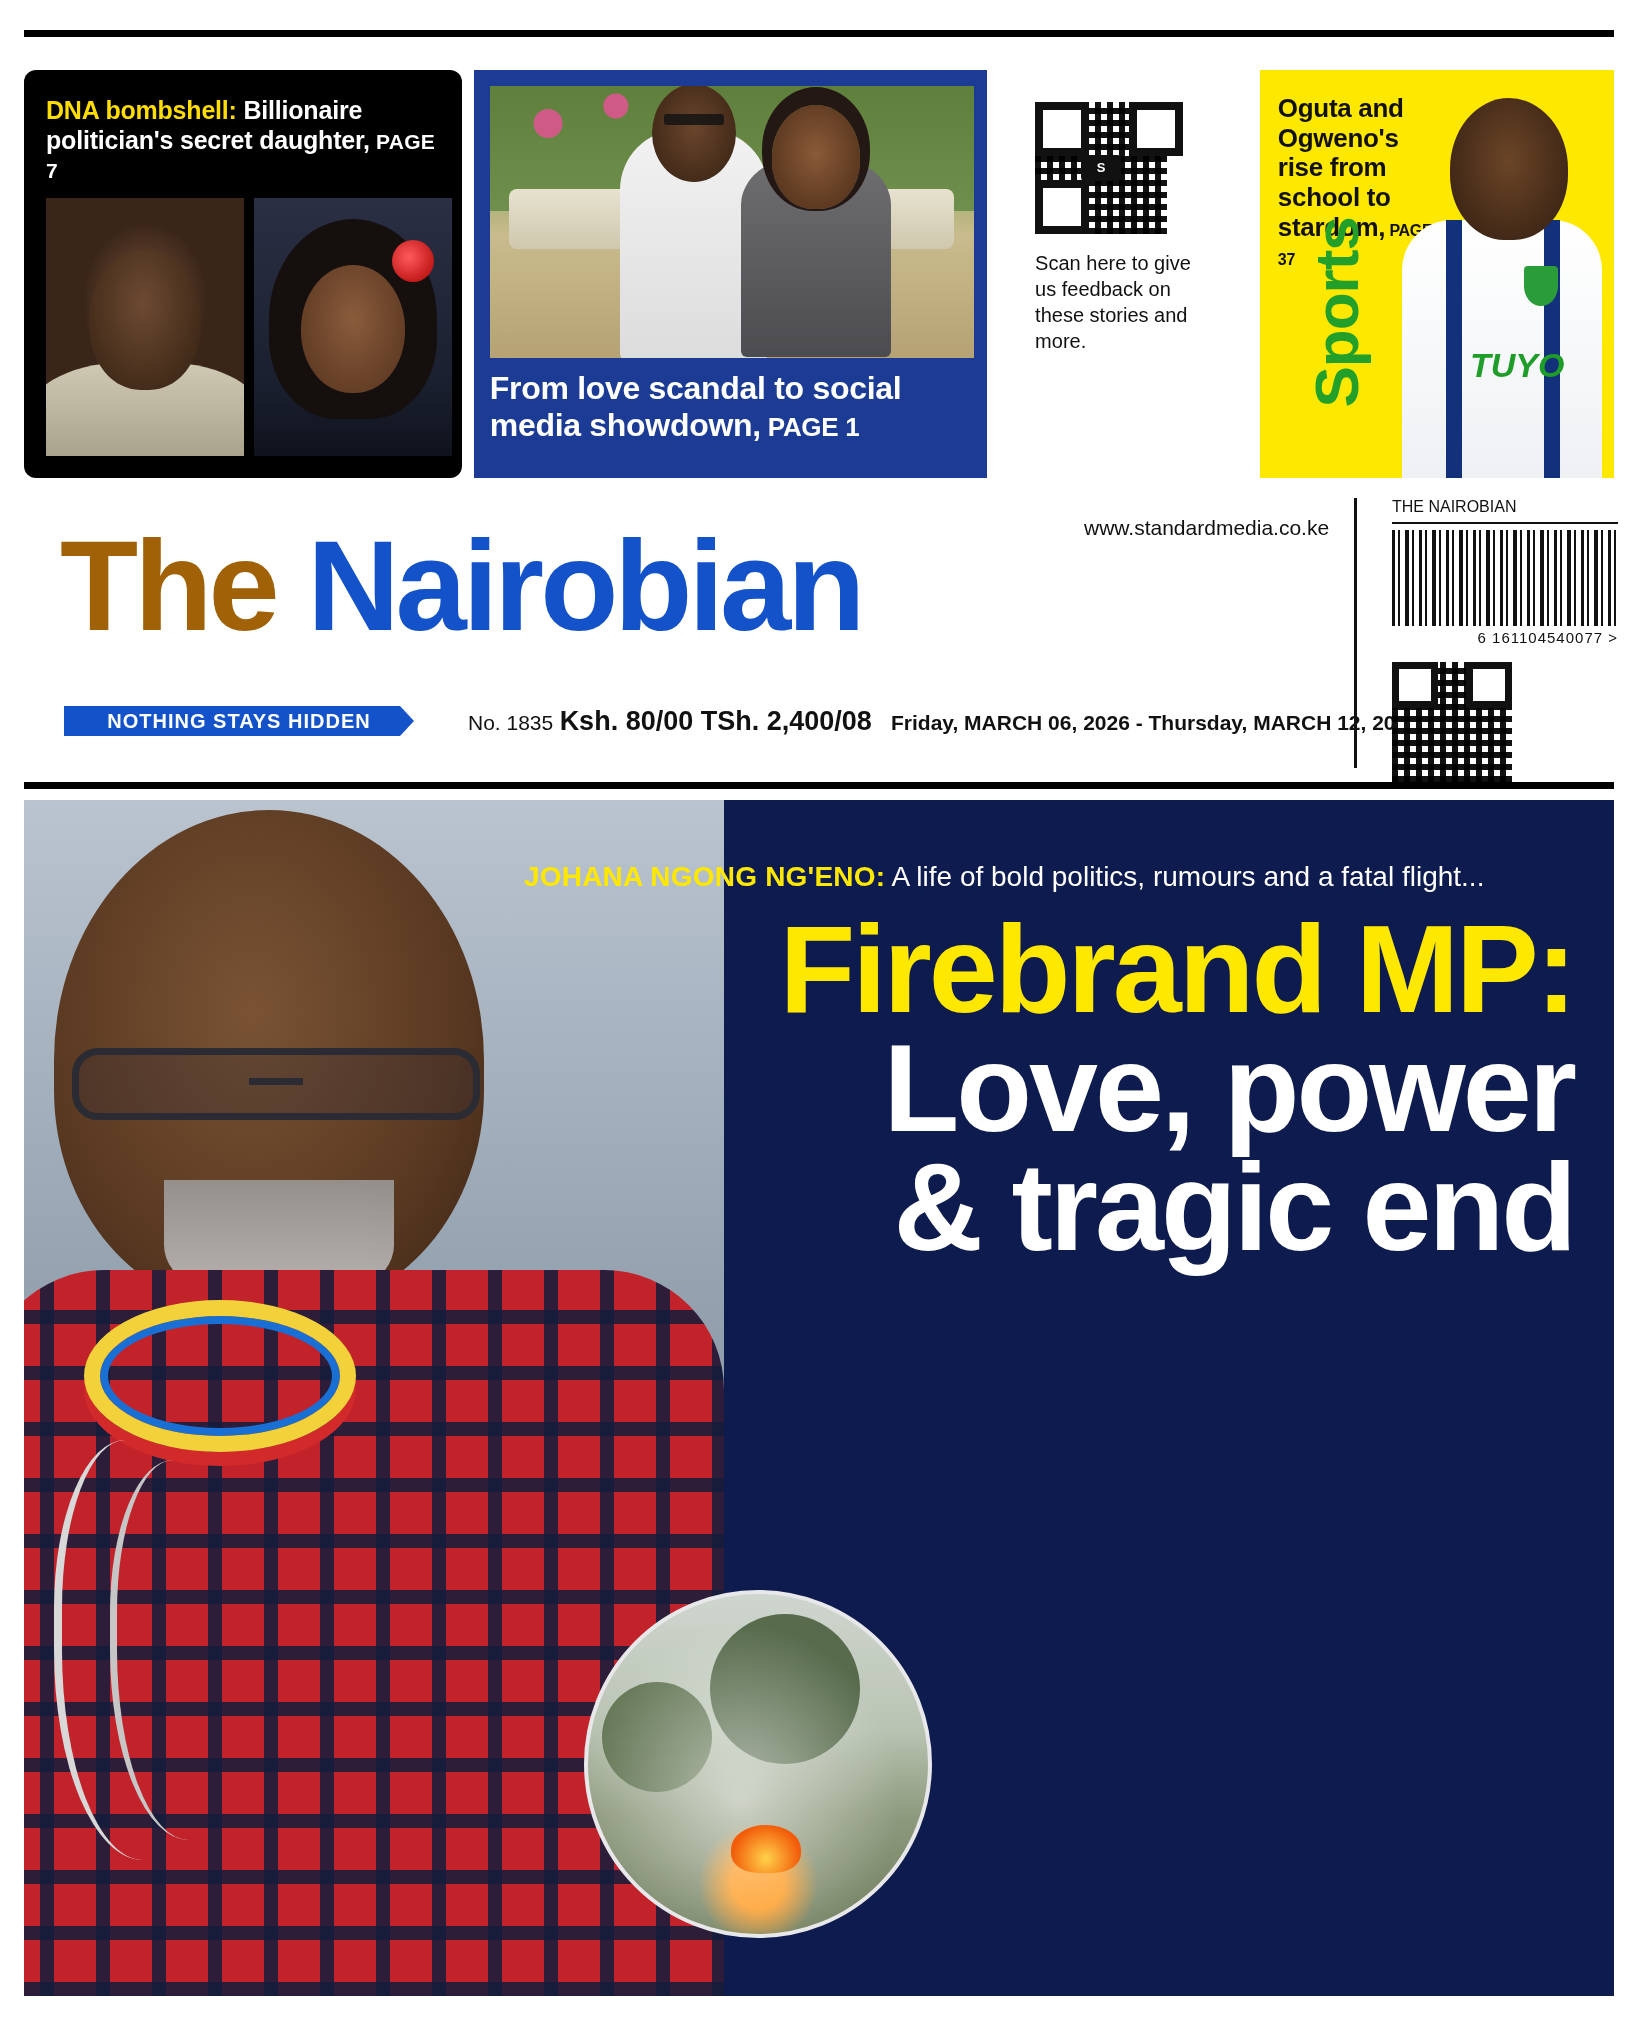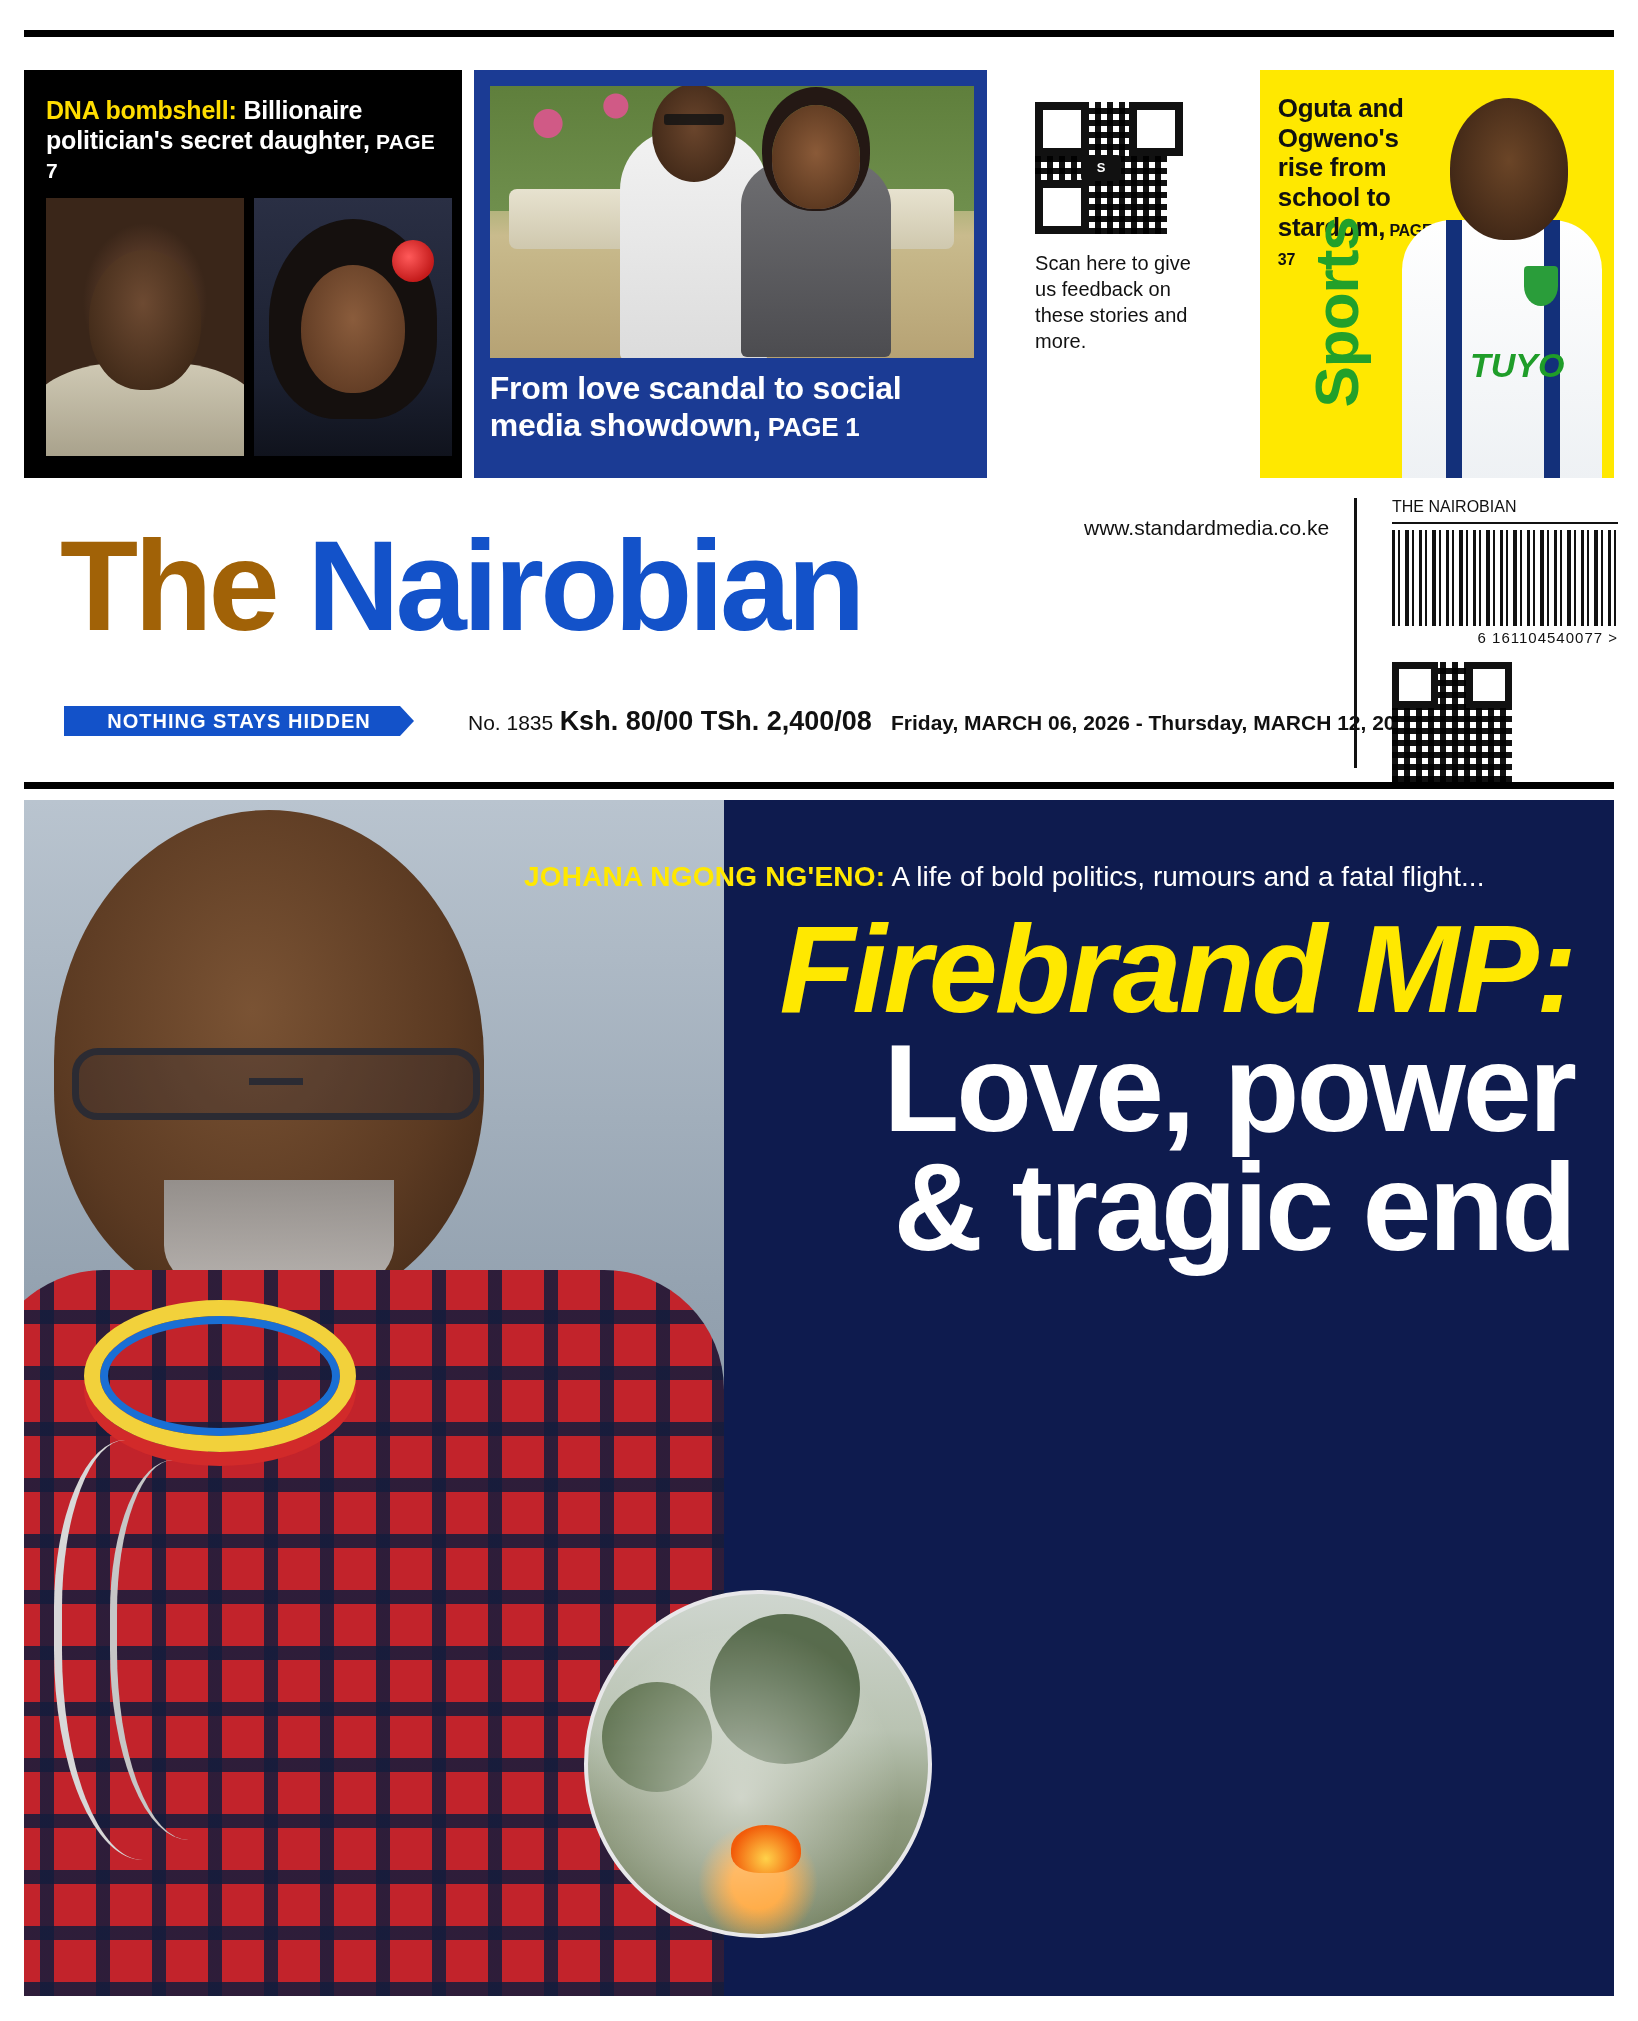--- a/index.html
+++ b/index.html
@@ -36,20 +36,21 @@
     display: flex;
     gap: 12px;
   }
 
   
   .panel-dna {
     width: 440px;
     background: #000000;
     position: relative;
     overflow: hidden;
+    border-radius: 12px;
   }
   .panel-dna .hl {
     color: #ffffff;
     font-size: 25px;
     font-weight: bold;
     line-height: 1.18;
     padding: 26px 22px 8px 22px;
     letter-spacing: -0.2px;
   }
   .panel-dna .hl .y { color: #ffdd00; }
@@ -492,21 +493,20 @@
     width: 1080px;
     text-align: right;
     font-weight: bold;
     letter-spacing: -3px;
     line-height: 0.96;
   }
   .headline .l1 {
     display: block;
     font-size: 124px;
     color: #ffe800;
-    font-style: italic;
   }
   .headline .l2 {
     display: block;
     font-size: 124px;
     color: #ffffff;
   }
   .headline .l3 {
     display: block;
     font-size: 124px;
     color: #ffffff;

